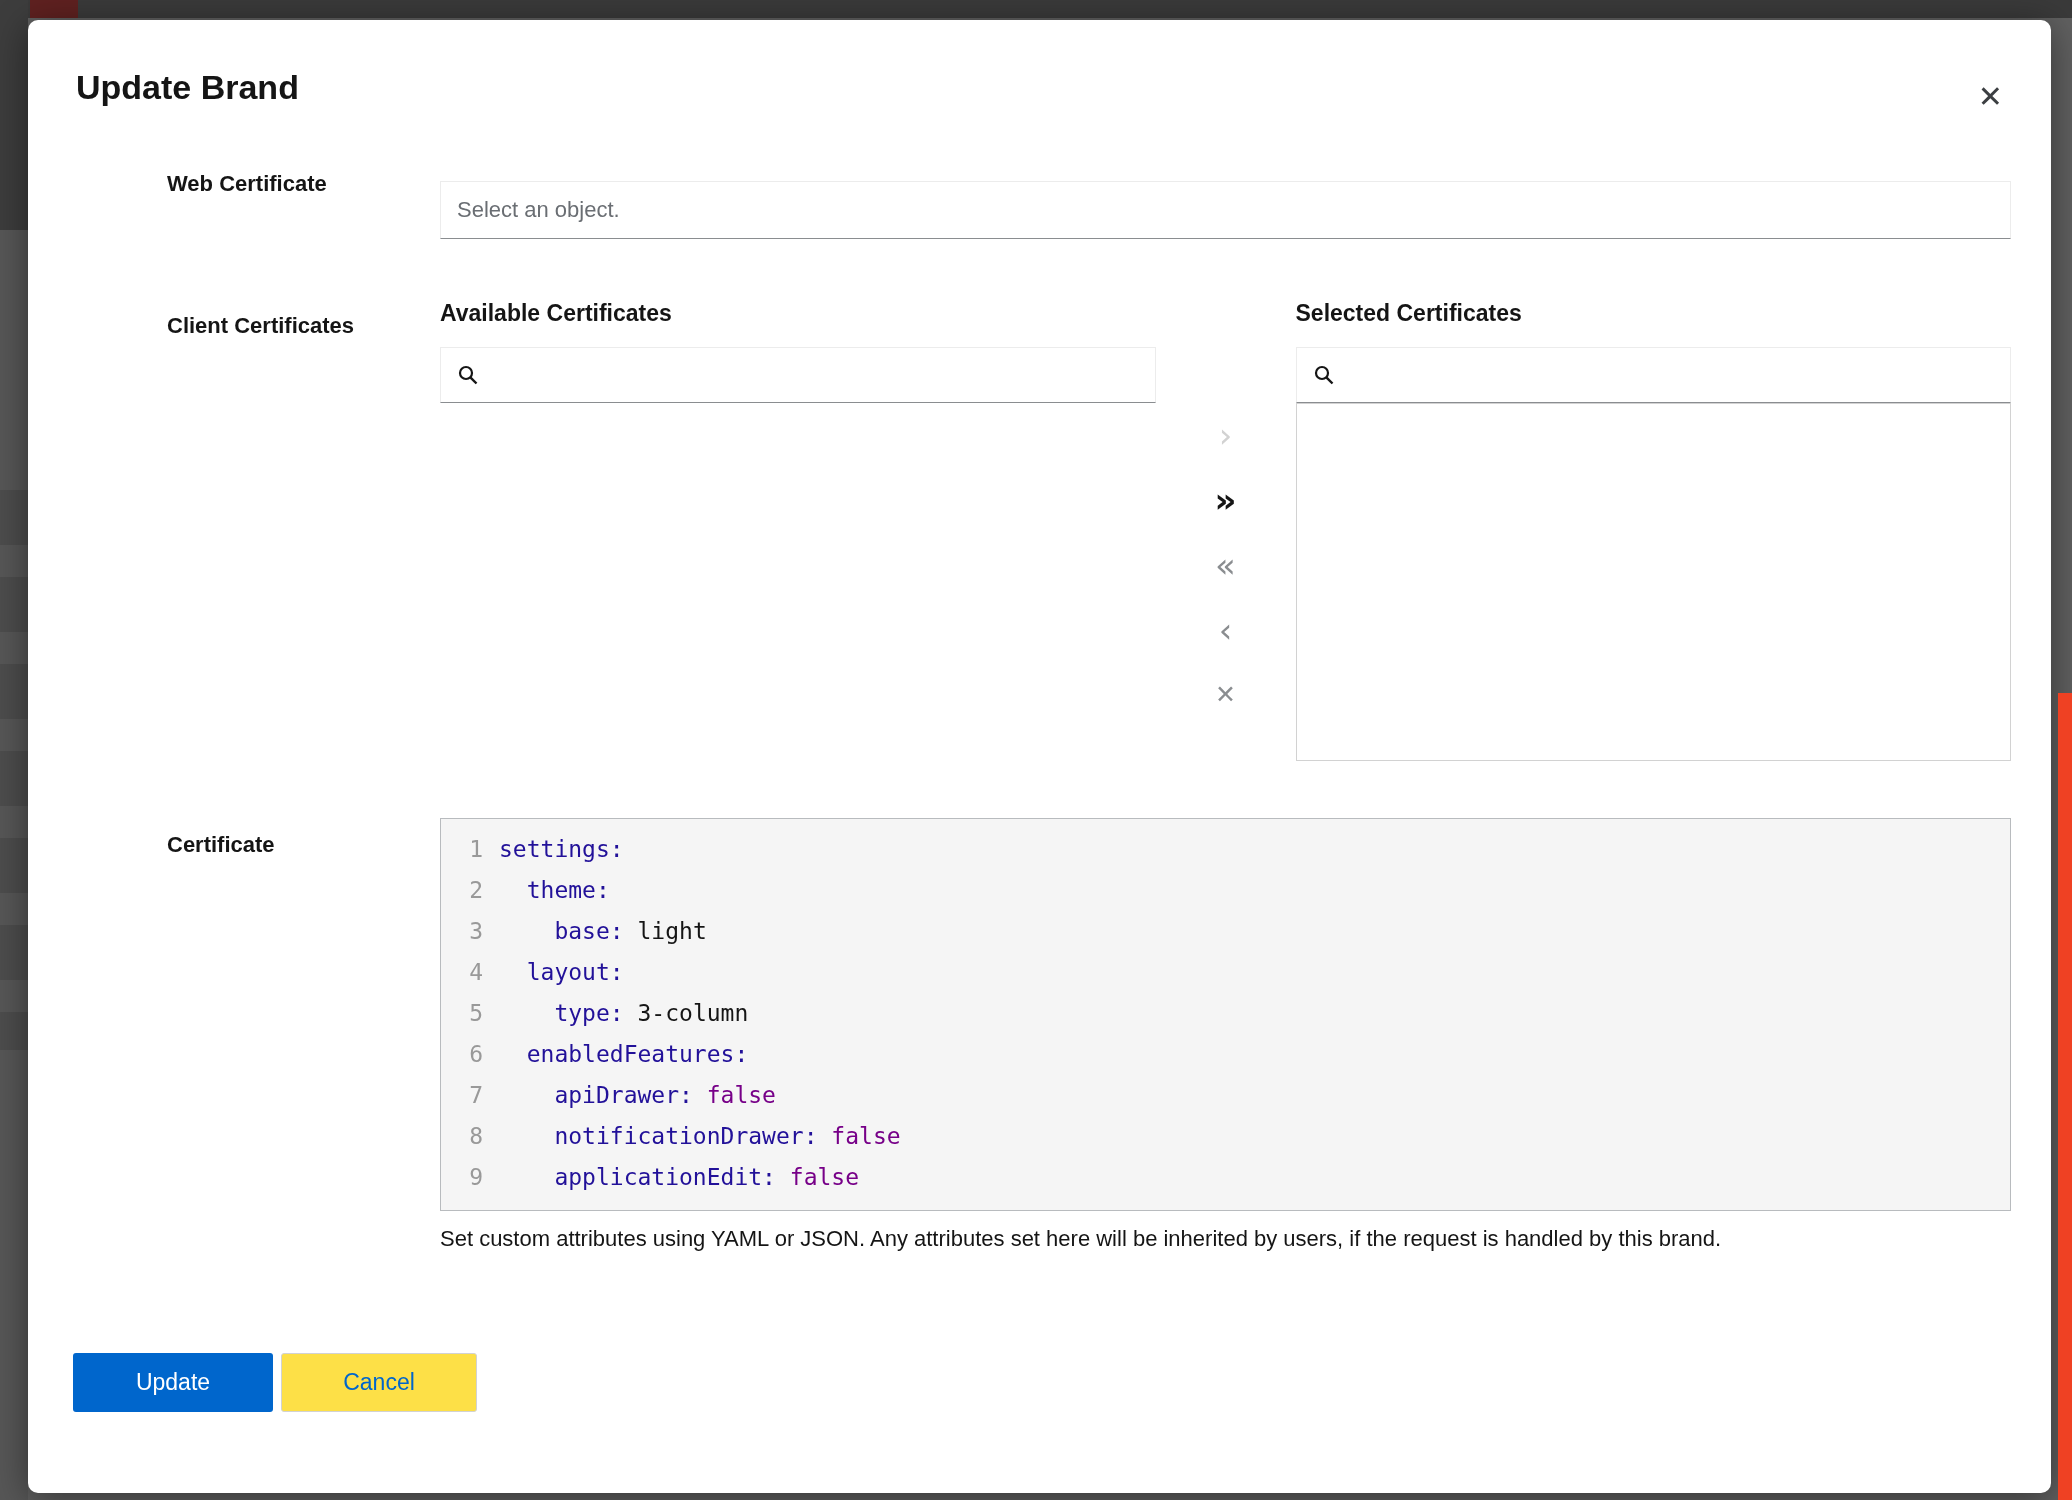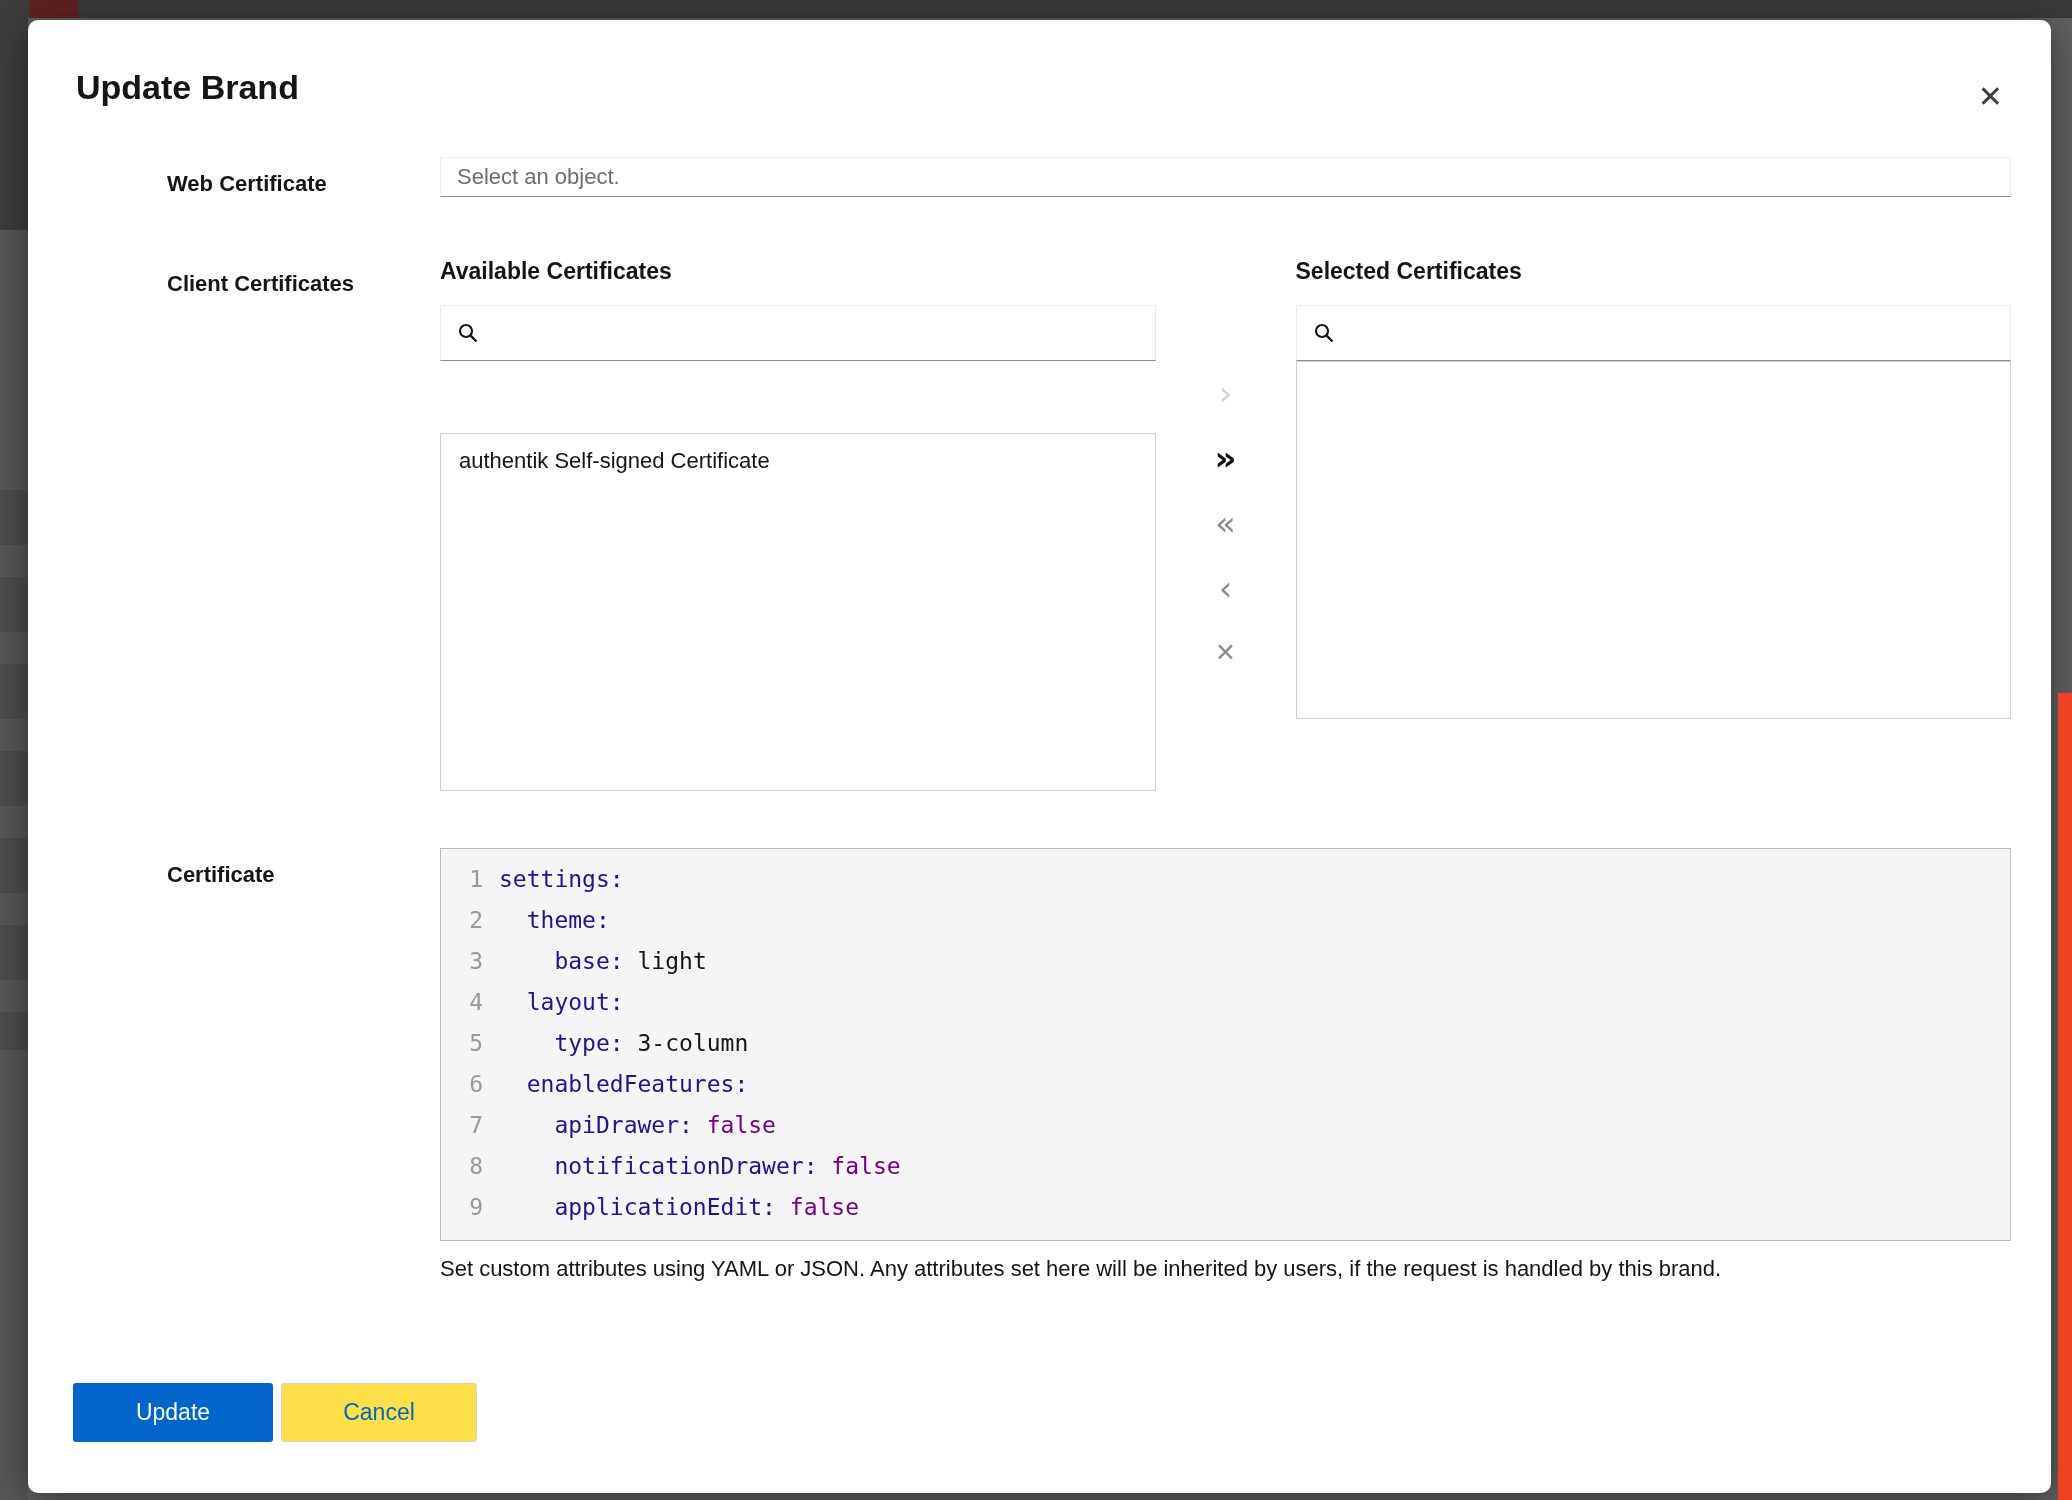--- a/index.html
+++ b/index.html
@@ -38,24 +38,25 @@
     font-size:34px; font-weight:700; color:#151515; line-height:44px;
   }
 
   .form { margin:48px 40px 0 139px; }
   .form-row { display:grid; grid-template-columns:273px 1fr; align-items:start; }
   .row-certs { margin-top:60px; }
   .row-attrs { margin-top:57px; }
   .flabel { font-size:22px; font-weight:700; color:#151515; padding-top:14px; }
 
   .text-input {
-    width:100%; height:40px;
+    width:100%; height:58px;
     border:1px solid #ececec; border-bottom:1px solid #8a8d90;
     font-size:22px; padding:0 16px; color:#151515; background:#fff; outline:none;
     font-family:"Liberation Sans", sans-serif;
+    margin-top:24px;
   }
   .text-input::placeholder { color:#6a6e73; }
 
   
   .dual { display:grid; grid-template-columns:1fr 140px 1fr; }
   .pane-head { font-size:23px; font-weight:700; margin-bottom:20px; line-height:28px; }
   .search-box {
     height:56px; display:flex; align-items:center; gap:12px; padding:0 16px;
     border:1px solid #ececec; border-bottom:1px solid #8a8d90; background:#fff;
   }
@@ -136,23 +137,20 @@
         <div class="pane">
           <div class="pane-head">Available Certificates</div>
           <div class="search-box">
             <svg width="22" height="22" viewBox="0 0 22 22">
               <circle cx="9" cy="9" r="6" fill="none" stroke="#151515" stroke-width="2.2"></circle>
               <line x1="13.6" y1="13.6" x2="19.5" y2="19.5" stroke="#151515" stroke-width="2.4"></line>
             </svg>
             <input type="text" style="">
           </div>
           <div class="pane-status"></div>
-          <div class="listbox">
-              <div class="list-item">authentik Self-signed Certificate</div>
-            </div>
         </div>
 
         <div class="controls">
             <button class="ctrl light">›</button>
             <button class="ctrl dark">»</button>
             <button class="ctrl gray">«</button>
             <button class="ctrl gray">‹</button>
             <button class="ctrl gray">✕</button>
           </div>
 

